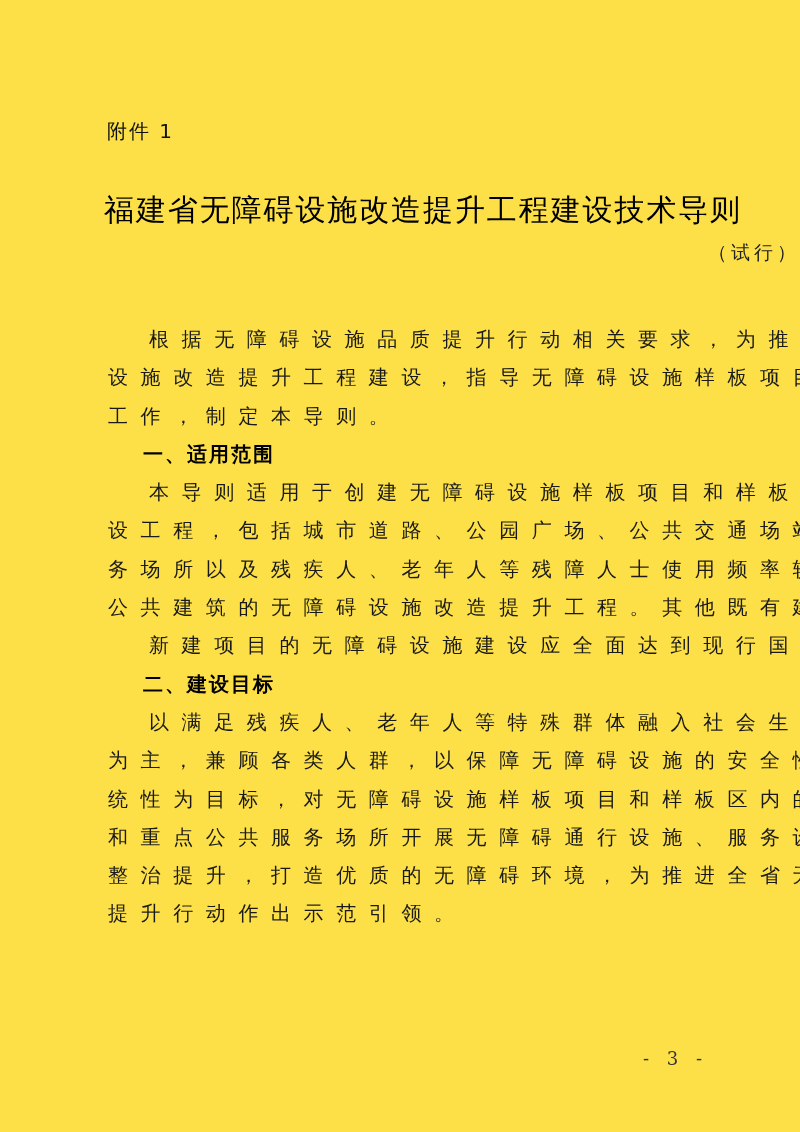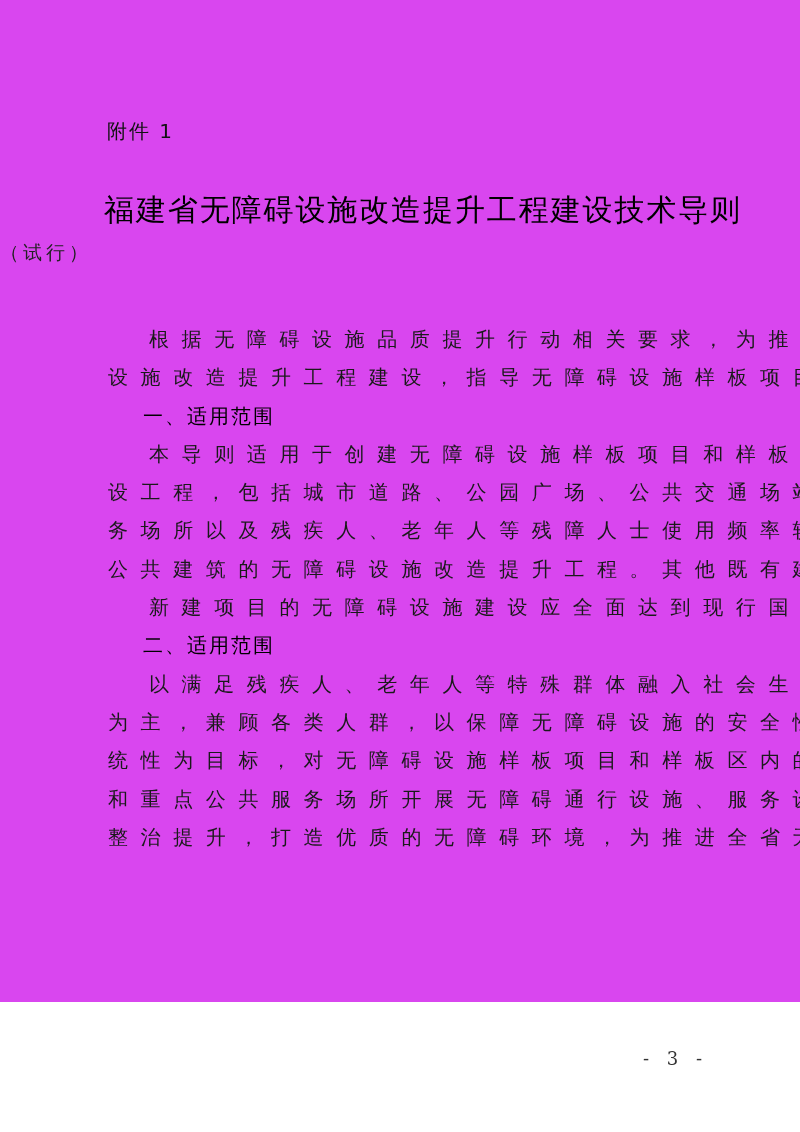--- a/index.html
+++ b/index.html
@@ -1,51 +1,53 @@
 <!DOCTYPE html>
 <html><head>
 <meta charset="utf-8">
 <style>
   html, body { margin: 0; padding: 0; background: #ffffff; }
   body { width: 800px; height: 1132px; position: relative; overflow: hidden;
          font-family: "DejaVu Serif", "Liberation Serif", serif; color: #111; }
-  .page { position: absolute; left: 0; top: 0; width: 800px; height: 1002px; background: #d946ef; }
+  .page { position: absolute; left: 0; top: 0; width: 800px; height: 1132px; background: #fde047; }
   .attachment { position: absolute; left: 107px; top: 118px; font-family: "DejaVu Sans", "Liberation Sans", sans-serif;
                 font-size: 20px; letter-spacing: 2px; color: #111; }
   .title { position: absolute; left: 104px; top: 190px; width: 600px; font-size: 30px; font-weight: normal;
            letter-spacing: 1.9px; white-space: nowrap; color: #000; }
-  .subtitle { position: absolute; left: 0; width: 800px; top: 240px; text-align: left; font-size: 19px;
+  .subtitle { position: absolute; left: 0; width: 800px; top: 240px; text-align: right; font-size: 19px;
               letter-spacing: 4px; color: #222; }
   .body { position: absolute; left: 108px; top: 320px; width: 592px; }
   .line { height: 38.3px; line-height: 38.3px; font-size: 20px; white-space: nowrap;
           letter-spacing: 12.6px; color: #1a1a1a; }
   .line.indent { padding-left: 41px; }
-  .line.heading { font-family: "DejaVu Sans", "Liberation Sans", sans-serif; font-weight: normal;
+  .line.heading { font-family: "DejaVu Sans", "Liberation Sans", sans-serif; font-weight: bold;
                   padding-left: 35px; letter-spacing: 2px; font-size: 20px; color: #000; }
   .pagenum { position: absolute; left: 643px; top: 1048px; font-size: 18px; letter-spacing: 6px; color: #333; }
 </style>
 </head>
 <body>
 
 <div class="page">
   <div class="attachment">附件 1</div>
   <div class="title">福建省无障碍设施改造提升工程建设技术导则</div>
   <div class="subtitle">（试行）</div>
 
   <div class="body">
     <div class="line indent">根据无障碍设施品质提升行动相关要求，为推动我省无障碍</div>
     <div class="line">设施改造提升工程建设，指导无障碍设施样板项目和样板区创建</div>
+    <div class="line">工作，制定本导则。</div>
     <div class="line heading">一、适用范围</div>
     <div class="line indent">本导则适用于创建无障碍设施样板项目和样板区的既有建</div>
     <div class="line">设工程，包括城市道路、公园广场、公共交通场站等重点公共服</div>
     <div class="line">务场所以及残疾人、老年人等残障人士使用频率较高的既有重要</div>
     <div class="line">公共建筑的无障碍设施改造提升工程。其他既有建设工程的无障</div>
     <div class="line indent">新建项目的无障碍设施建设应全面达到现行国家和我省无</div>
-    <div class="line heading">二、适用范围</div>
+    <div class="line heading">二、建设目标</div>
     <div class="line indent">以满足残疾人、老年人等特殊群体融入社会生活的基本需求</div>
     <div class="line">为主，兼顾各类人群，以保障无障碍设施的安全性、便利性、系</div>
     <div class="line">统性为目标，对无障碍设施样板项目和样板区内的重要公共建筑</div>
     <div class="line">和重点公共服务场所开展无障碍通行设施、服务设施等方面综合</div>
     <div class="line">整治提升，打造优质的无障碍环境，为推进全省无障碍设施品质</div>
+    <div class="line">提升行动作出示范引领。</div>
   </div>
 
   <div class="pagenum">- 3 -</div>
 </div>
 
 </body></html>

